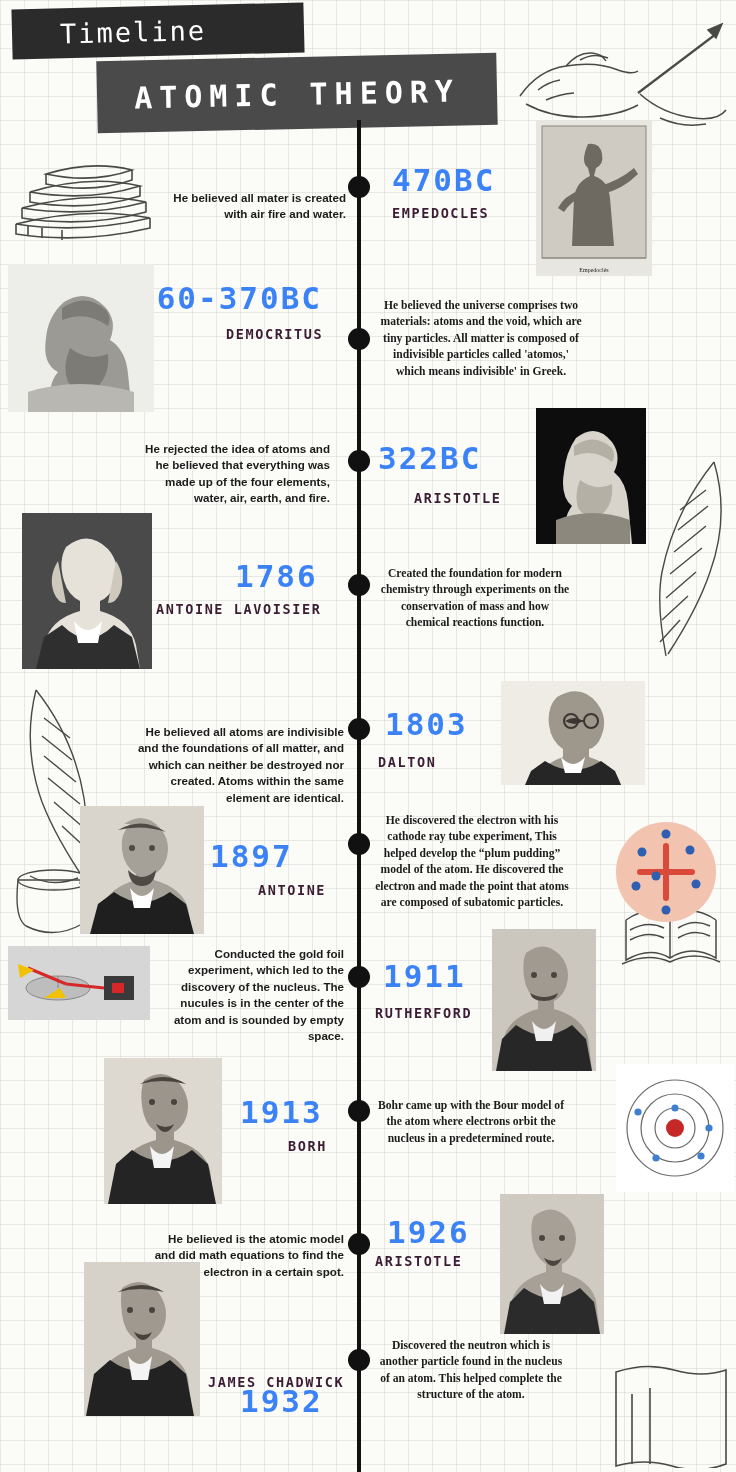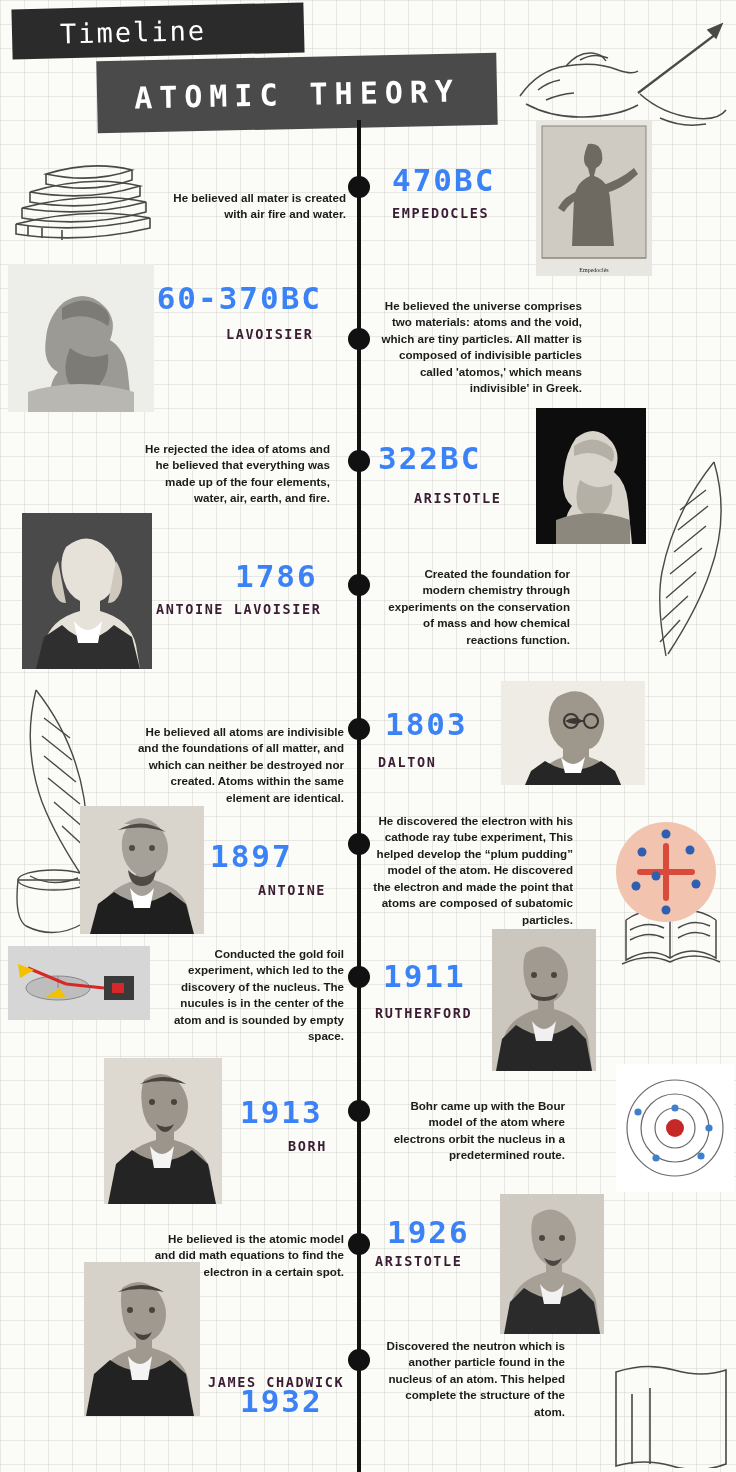--- a/index.html
+++ b/index.html
@@ -98,21 +98,21 @@
     white-space: nowrap;
   }
   .desc {
     position: absolute;
     font-size: 11.6px;
     font-weight: bold;
     line-height: 1.42;
     color: #1b1b1b;
     width: 176px;
   }
-  .desc.right { text-align: right; }
+  .desc.right { text-align: center; font-family: Liberation Serif, serif; }
   .desc.left  { text-align: right; margin-top: 8px; }
 
   
   .portrait {
     position: absolute;
     overflow: hidden;
     background: #cfcfcf;
   }
   .portrait svg { display: block; width: 100%; height: 100%; }
 
@@ -278,21 +278,21 @@
       <path d="M52 24 q12 -2 14 10 q2 10 -6 14 l-2 8 q14 4 16 22 l4 48 -42 0 2 -48 q2 -16 16 -22 l-2 -8 q-8 -6 0 -24z"></path>
       <path d="M64 66 q20 -6 34 -18 l4 6 q-16 16 -36 20z"></path>
       <path d="M44 70 q-16 6 -22 18 l6 4 q8 -12 20 -16z"></path>
     </g>
     <path d="M6 138 h104" stroke="#8a867d"></path>
   </svg>
   <div class="caption">Empedoclés</div>
 </div>
 
 <div class="year" style="left:136px; top:280px">460-370BC</div>
-<div class="name" style="left:226px; top:326px">LAVOISIER</div>
+<div class="name" style="left:226px; top:326px">DEMOCRITUS</div>
 <div class="desc right" style="left:380px; top:298px; width:202px">He believed the universe comprises two materials: atoms and the void, which are tiny particles.  All matter is composed of indivisible particles called 'atomos,' which means indivisible' in Greek.</div>
 <div class="portrait" style="left:8px; top:264px; width:146px; height:148px;">
   <svg viewBox="0 0 146 148">
     <rect width="146" height="148" fill="#ededea"></rect>
     <g fill="#9c9a95">
       <path d="M56 38 q22 -14 40 4 q14 14 6 34 q16 10 18 34 l4 38 -80 0 q-6 -26 6 -40 q-16 -8 -12 -34 q2 -22 18 -36z"></path>
     </g>
     <g fill="#7d7b76">
       <path d="M62 84 q18 14 38 6 q2 22 -12 34 q-16 8 -28 -6 q-6 -16 2 -34z"></path>
       <path d="M54 44 q24 -16 44 2 q6 8 2 16 q-22 -16 -46 -6z"></path>

